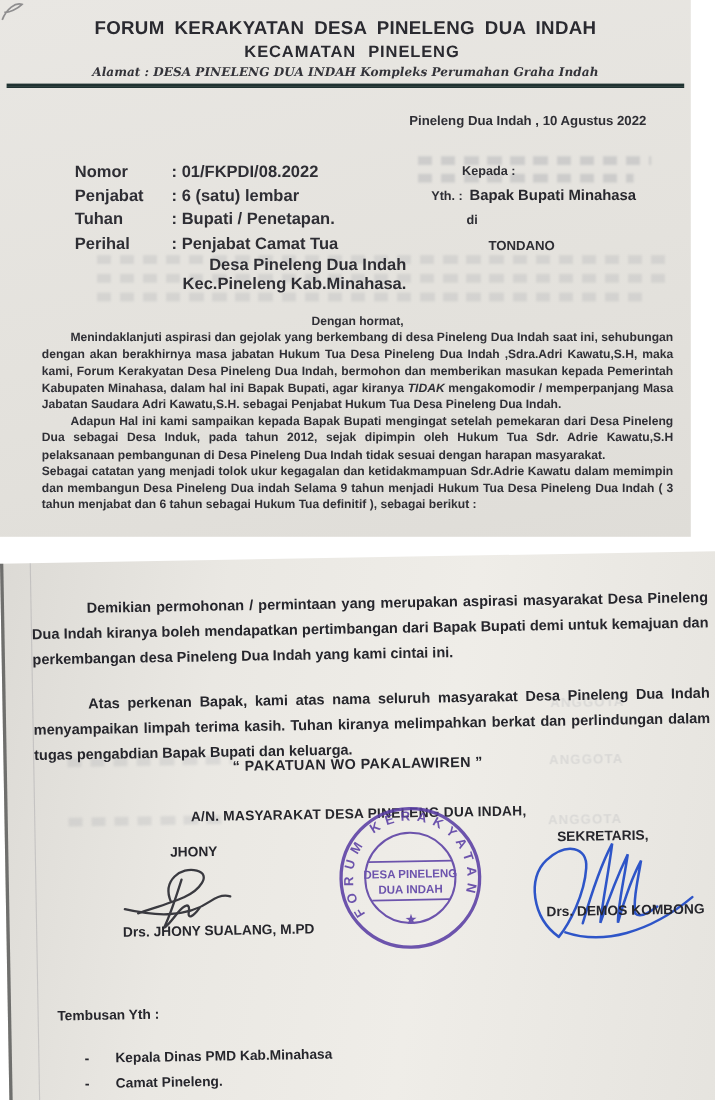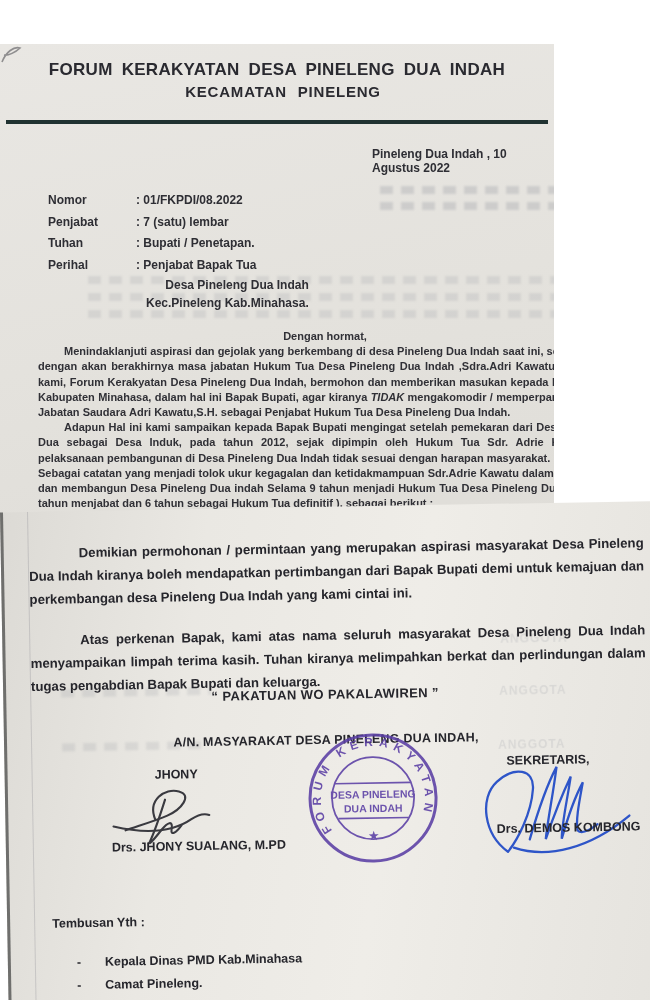--- a/index.html
+++ b/index.html
@@ -5,35 +5,34 @@
   * { margin: 0; padding: 0; box-sizing: border-box; }
   html,body { background:#ffffff; }
   .scene {
     position: relative; width: 650px; height: 1000px;
     background: #ffffff; overflow: hidden;
     font-family: "Liberation Sans", sans-serif;
     color: #303036;
   }
   
   .page1 {
-    position: absolute; left: 0; top: 0; width: 554px; height: 488px;
+    position: absolute; left: 0; top: 0; width: 628px; height: 488px;
     background: linear-gradient(168deg, #e9e7e3 0%, #e4e2dd 55%, #dfddd8 100%);
     overflow: hidden;
-    margin-top: 44px;
   }
   .penmark { position: absolute; left: 0; top: 0; }
   .letterhead { position: absolute; left: 0; top: 16px; width: 100%; text-align: center; }
   .lh-title   { font-size: 17px; font-weight: 700; letter-spacing: .3px; word-spacing: 4px; color: #2a2a30; }
   .lh-sub     { font-size: 15px; font-weight: 700; letter-spacing: .8px; word-spacing: 6px; margin-top: 3px; color: #2a2a30; padding-left: 12px; }
   .lh-addr    { font-family: "DejaVu Serif", serif; font-style: italic; font-weight: 700;
                 font-size: 11px; margin-top: 3px; color: #34343a; }
   .lh-rule    { position: absolute; left: 6px; right: 6px; top: 76px; height: 4px;
                 border-top: 3px solid #203231; border-bottom: 1.5px solid #203231; }
   .dateline { position: absolute; left: 372px; top: 103px; font-size: 12px; font-weight: 700; color: #2e2e34; }
-  .meta { position: absolute; left: 48px; top: 146px; font-size: 12px; font-weight: 600; line-height: 21.5px; color: #2e2e34; }
+  .meta { position: absolute; left: 68px; top: 146px; font-size: 15px; font-weight: 600; line-height: 21.5px; color: #2e2e34; }
   .meta-row { white-space: nowrap; }
   .meta-label { display: inline-block; width: 88px; }
   .meta-extra { margin-left: 98px; line-height: 18px; text-align: right; }
   .recipient { position: absolute; left: 392px; top: 146px; font-size: 11.5px; font-weight: 600; line-height: 21px; color: #2e2e34; }
   .rcp-kepada { margin-left: 28px; }
   .rcp-row { white-space: nowrap; }
   .rcp-name { font-size: 13.5px; font-weight: 700; margin-left: 6px; color: #28282e; }
   .rcp-di { margin-left: 32px; line-height: 23px; }
   .rcp-city { margin-left: 52px; font-weight: 700; font-size: 12px; }
   .body1 { position: absolute; left: 38px; top: 285px; width: 574px;
@@ -93,49 +92,58 @@
 
   <div class="page1">
 
     <svg class="penmark" width="34" height="26" viewBox="0 0 34 26">
       <path d="M2,18 C6,8 14,2 20,4 C16,8 8,12 4,11" fill="none" stroke="rgba(70,70,75,.55)" stroke-width="1.6"></path>
     </svg>
 
     <div class="letterhead">
       <div class="lh-title">FORUM KERAKYATAN DESA PINELENG DUA INDAH</div>
       <div class="lh-sub">KECAMATAN PINELENG</div>
+      <div class="lh-addr">Alamat : DESA PINELENG DUA INDAH Kompleks Perumahan Graha Indah</div>
     </div>
     <div class="lh-rule"></div>
 
     <div class="streak" style="left:380px; top:142px; width:212px;"></div>
     <div class="streak" style="left:380px; top:158px; width:196px;"></div>
     <div class="streak light" style="left:88px; top:232px; width:524px;"></div>
     <div class="streak light" style="left:88px; top:249px; width:524px;"></div>
     <div class="streak light" style="left:88px; top:266px; width:498px;"></div>
     <div class="edge-line" style="left:643px; top:108px; height:370px;"></div>
 
     <div class="dateline">Pineleng Dua Indah , 10 Agustus 2022</div>
 
     <div class="meta">
       <div class="meta-row">
         <span class="meta-label">Nomor</span><span>: 01/FKPDI/08.2022</span>
       </div>
       <div class="meta-row">
-        <span class="meta-label">Penjabat</span><span>: 7 (satu) lembar</span>
+        <span class="meta-label">Penjabat</span><span>: 6 (satu) lembar</span>
       </div>
       <div class="meta-row">
         <span class="meta-label">Tuhan</span><span>: Bupati / Penetapan.</span>
       </div>
       <div class="meta-row">
-        <span class="meta-label">Perihal</span><span>: Penjabat Bapak Tua</span>
+        <span class="meta-label">Perihal</span><span>: Penjabat Camat Tua</span>
       </div>
       <div class="meta-extra">Desa Pineleng Dua Indah</div>
       <div class="meta-extra">Kec.Pineleng Kab.Minahasa.</div>
     </div>
 
+    <div class="recipient">
+      <div class="rcp-kepada">Kepada :</div>
+      <div class="rcp-row">
+        <span>Yth. :</span><span class="rcp-name">Bapak Bupati Minahasa</span>
+      </div>
+      <div class="rcp-di">di</div>
+      <div class="rcp-city">TONDANO</div>
+    </div>
 
     <div class="body1">
       <div class="salut">Dengan hormat,</div>
       <p class="p-indent"><span>Menindaklanjuti aspirasi dan gejolak yang berkembang di desa Pineleng Dua Indah saat ini, sehubungan dengan akan berakhirnya masa jabatan Hukum Tua Desa Pineleng Dua Indah ,Sdra.Adri Kawatu,S.H, maka kami, Forum Kerakyatan Desa Pineleng Dua Indah, bermohon dan memberikan masukan kepada Pemerintah Kabupaten Minahasa, dalam hal ini Bapak Bupati, agar kiranya </span><span class="bold-ital">TIDAK</span><span> mengakomodir / memperpanjang Masa Jabatan Saudara </span><span class="bold">Adri Kawatu,S.H.</span><span> sebagai Penjabat Hukum Tua Desa Pineleng Dua Indah.</span></p>
       <p class="p-indent">Adapun Hal ini kami sampaikan kepada Bapak Bupati mengingat setelah pemekaran dari Desa Pineleng Dua sebagai Desa Induk, pada tahun 2012, sejak dipimpin oleh Hukum Tua Sdr. Adrie Kawatu,S.H pelaksanaan pembangunan di Desa Pineleng Dua Indah tidak sesuai dengan harapan masyarakat.</p>
       <p>Sebagai catatan yang menjadi tolok ukur kegagalan dan ketidakmampuan Sdr.Adrie Kawatu dalam memimpin dan membangun Desa Pineleng Dua indah Selama 9 tahun menjadi Hukum Tua Desa Pineleng Dua Indah ( 3 tahun menjabat dan 6 tahun sebagai Hukum Tua definitif ), sebagai berikut :</p>
     </div>
   </div>
 
   <div class="page2">

